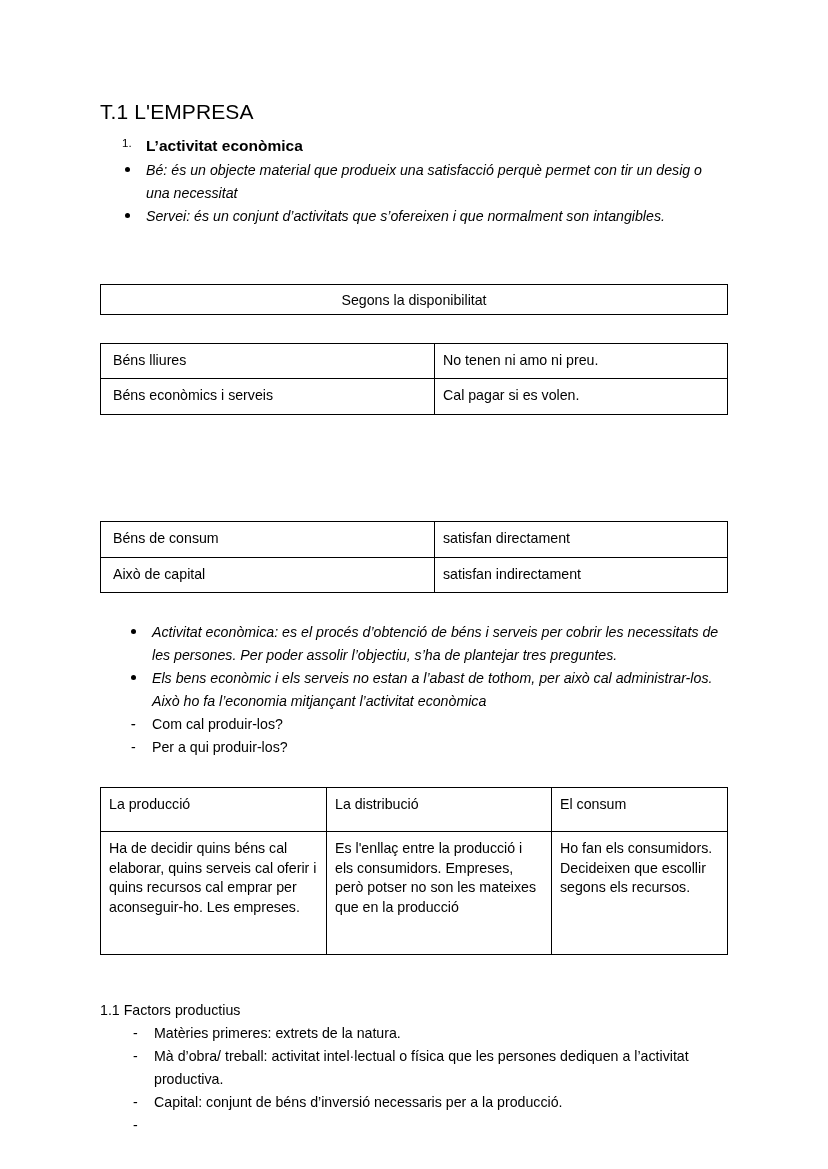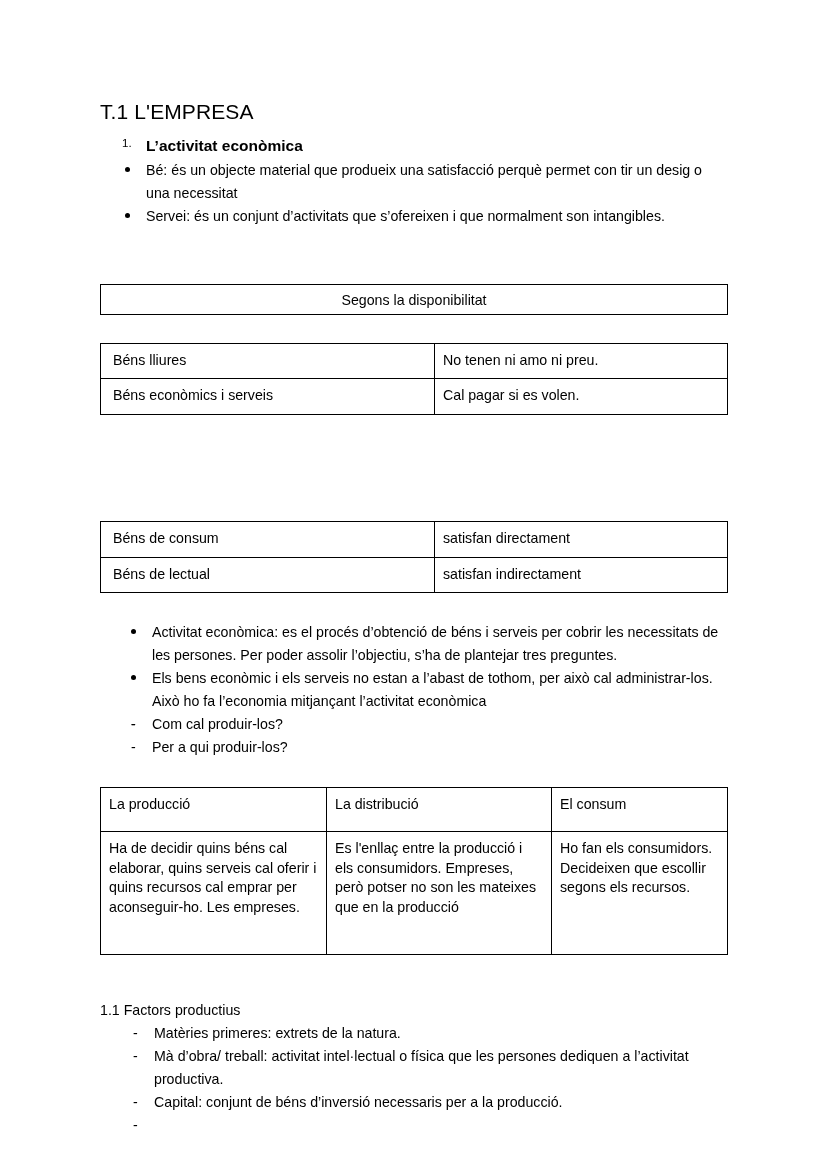--- a/index.html
+++ b/index.html
@@ -66,20 +66,21 @@
     list-style: none;
     margin: 0;
     padding: 0;
   }
   .bullet-item {
     position: relative;
     padding-left: 46px;
     font-size: 14.2px;
     line-height: 1.62;
     margin: 0;
+    font-style: italic;
   }
   .bullet-item .dot {
     position: absolute;
     left: 25px;
     top: 8px;
     width: 5px;
     height: 5px;
     border-radius: 50%;
     background: #000;
   }
@@ -205,21 +206,21 @@
 
     <div class="spacer-md"></div>
 
     <table class="grid two-col">
       <tbody>
         <tr>
           <td class="c1">Béns de consum</td>
           <td class="c2">satisfan directament</td>
         </tr>
         <tr>
-          <td class="c1">Béns de lectual</td>
+          <td class="c1">Això de capital</td>
           <td class="c2">satisfan indirectament</td>
         </tr>
       </tbody>
     </table>
 
     <div class="spacer-md"></div>
 
     <ul class="bullet-list indented-2">
       <li class="bullet-item">
         <span class="dot"></span>

